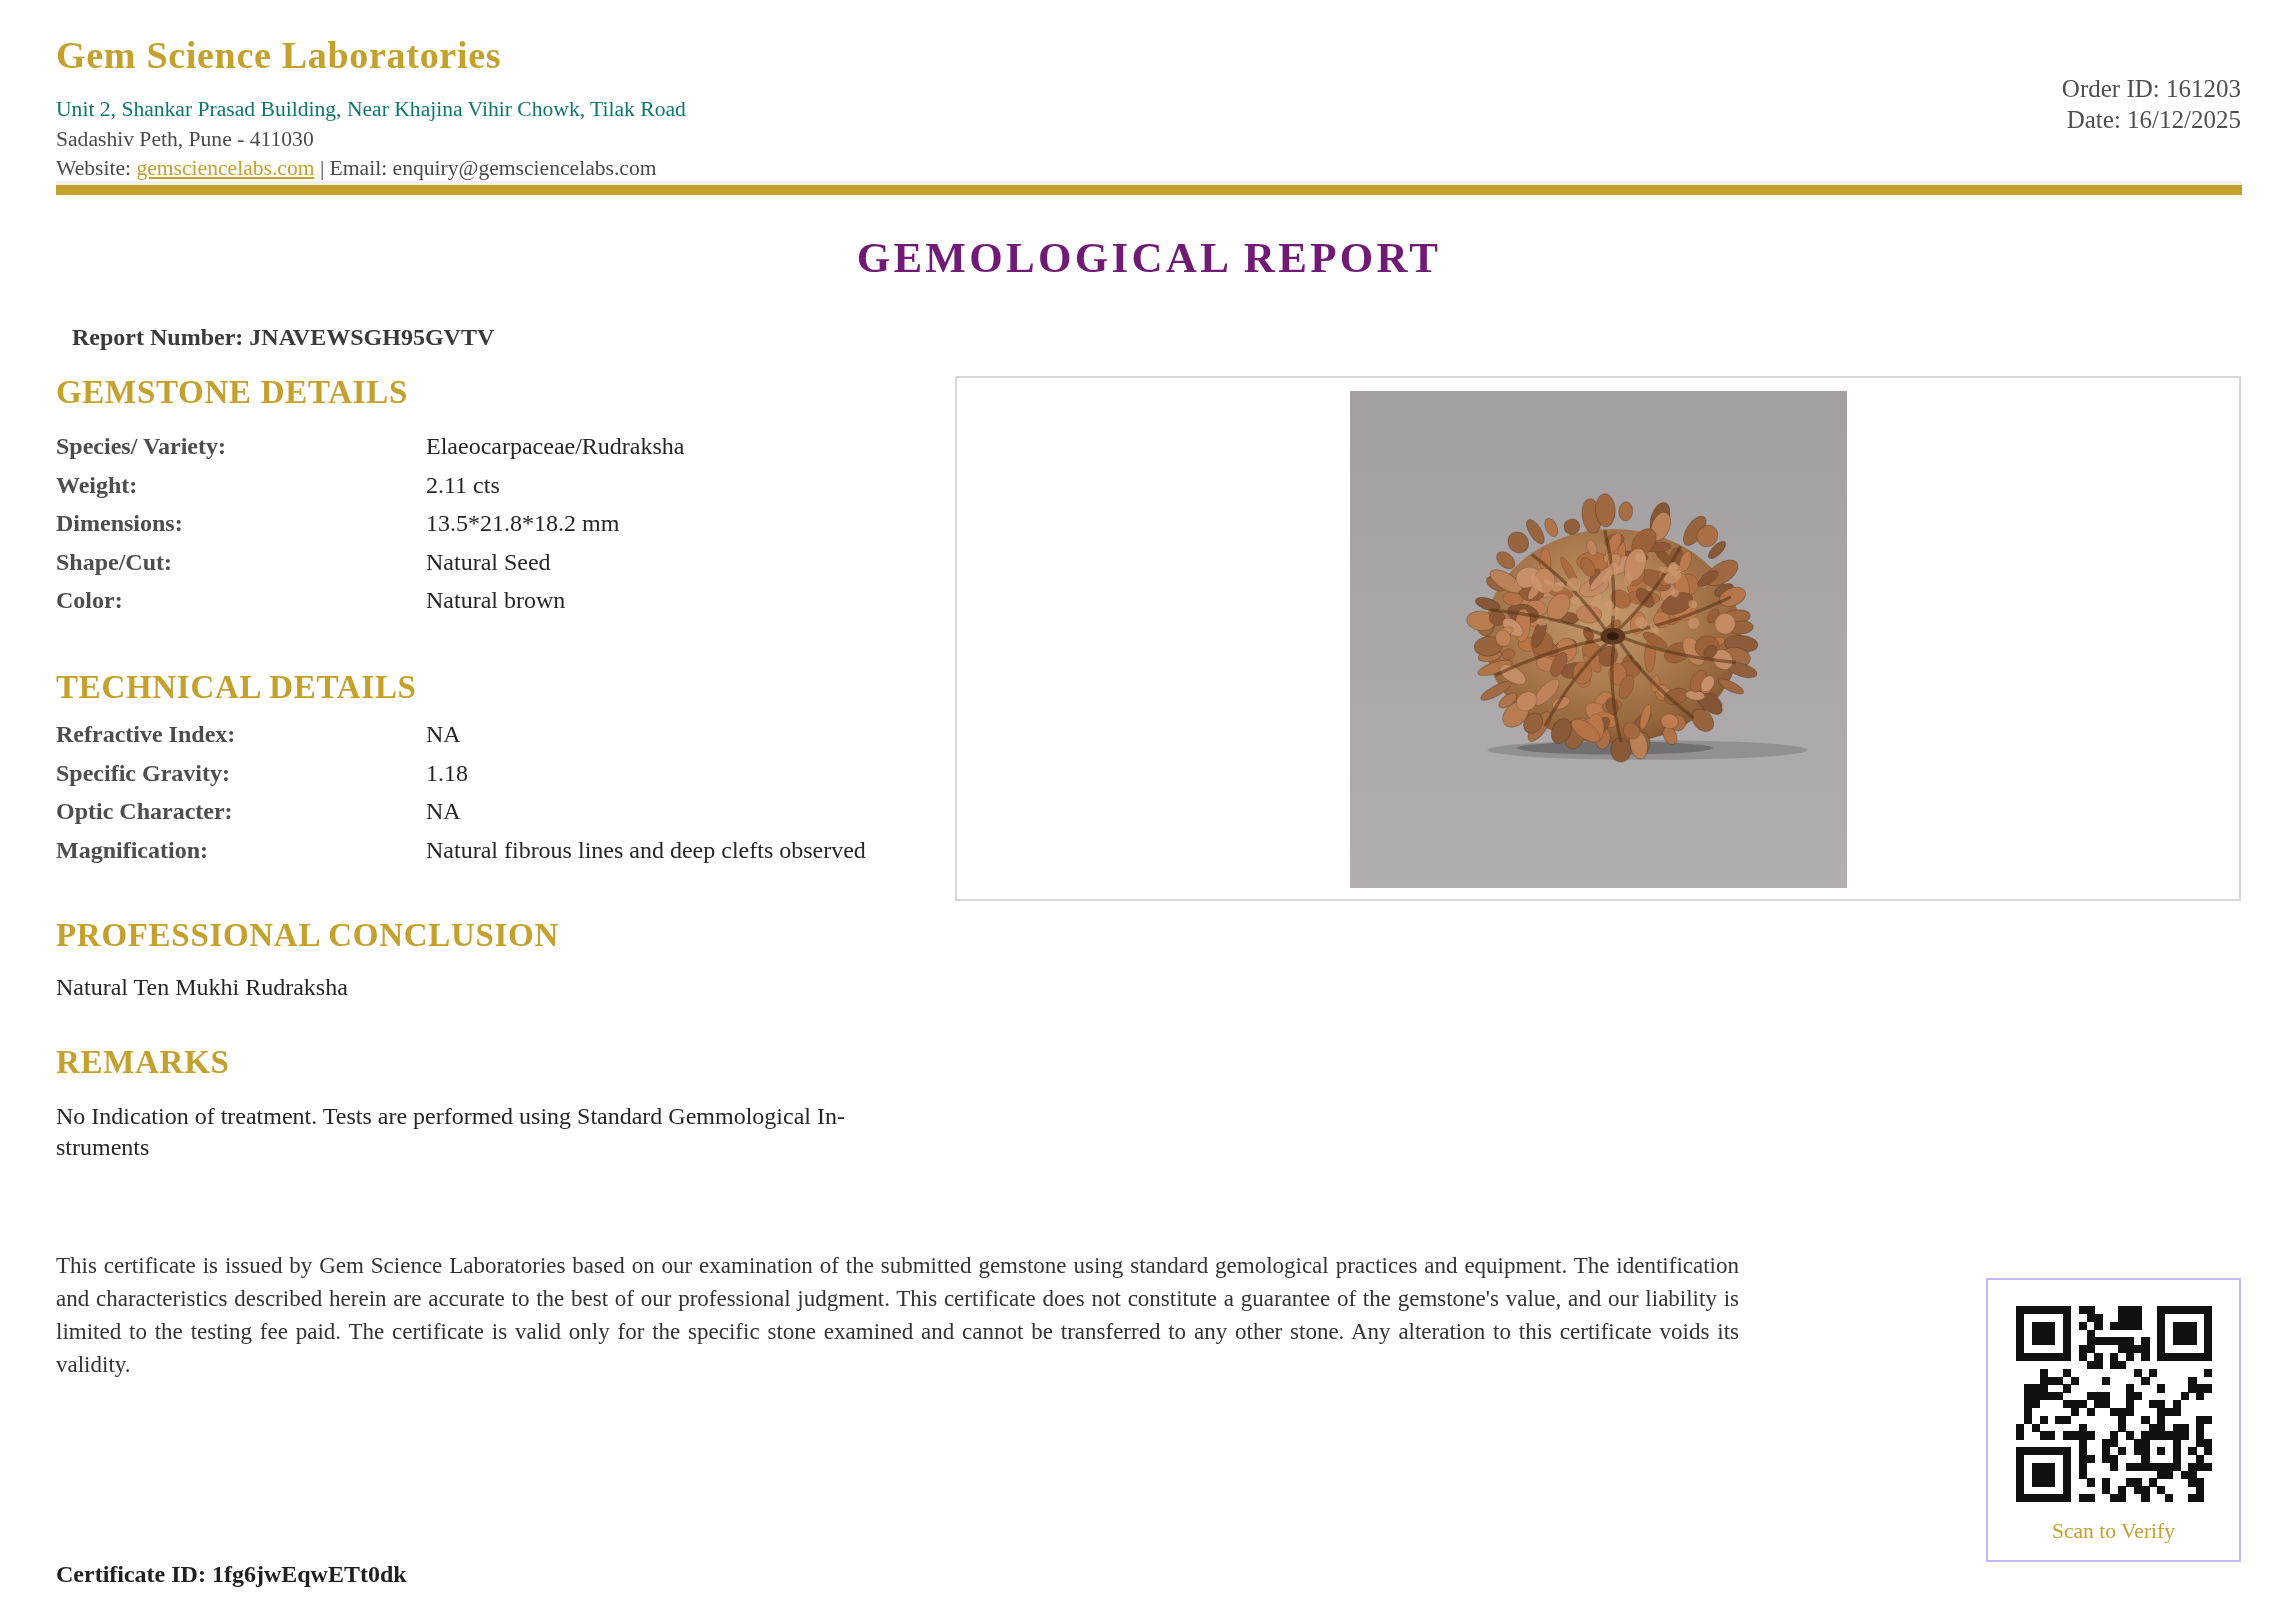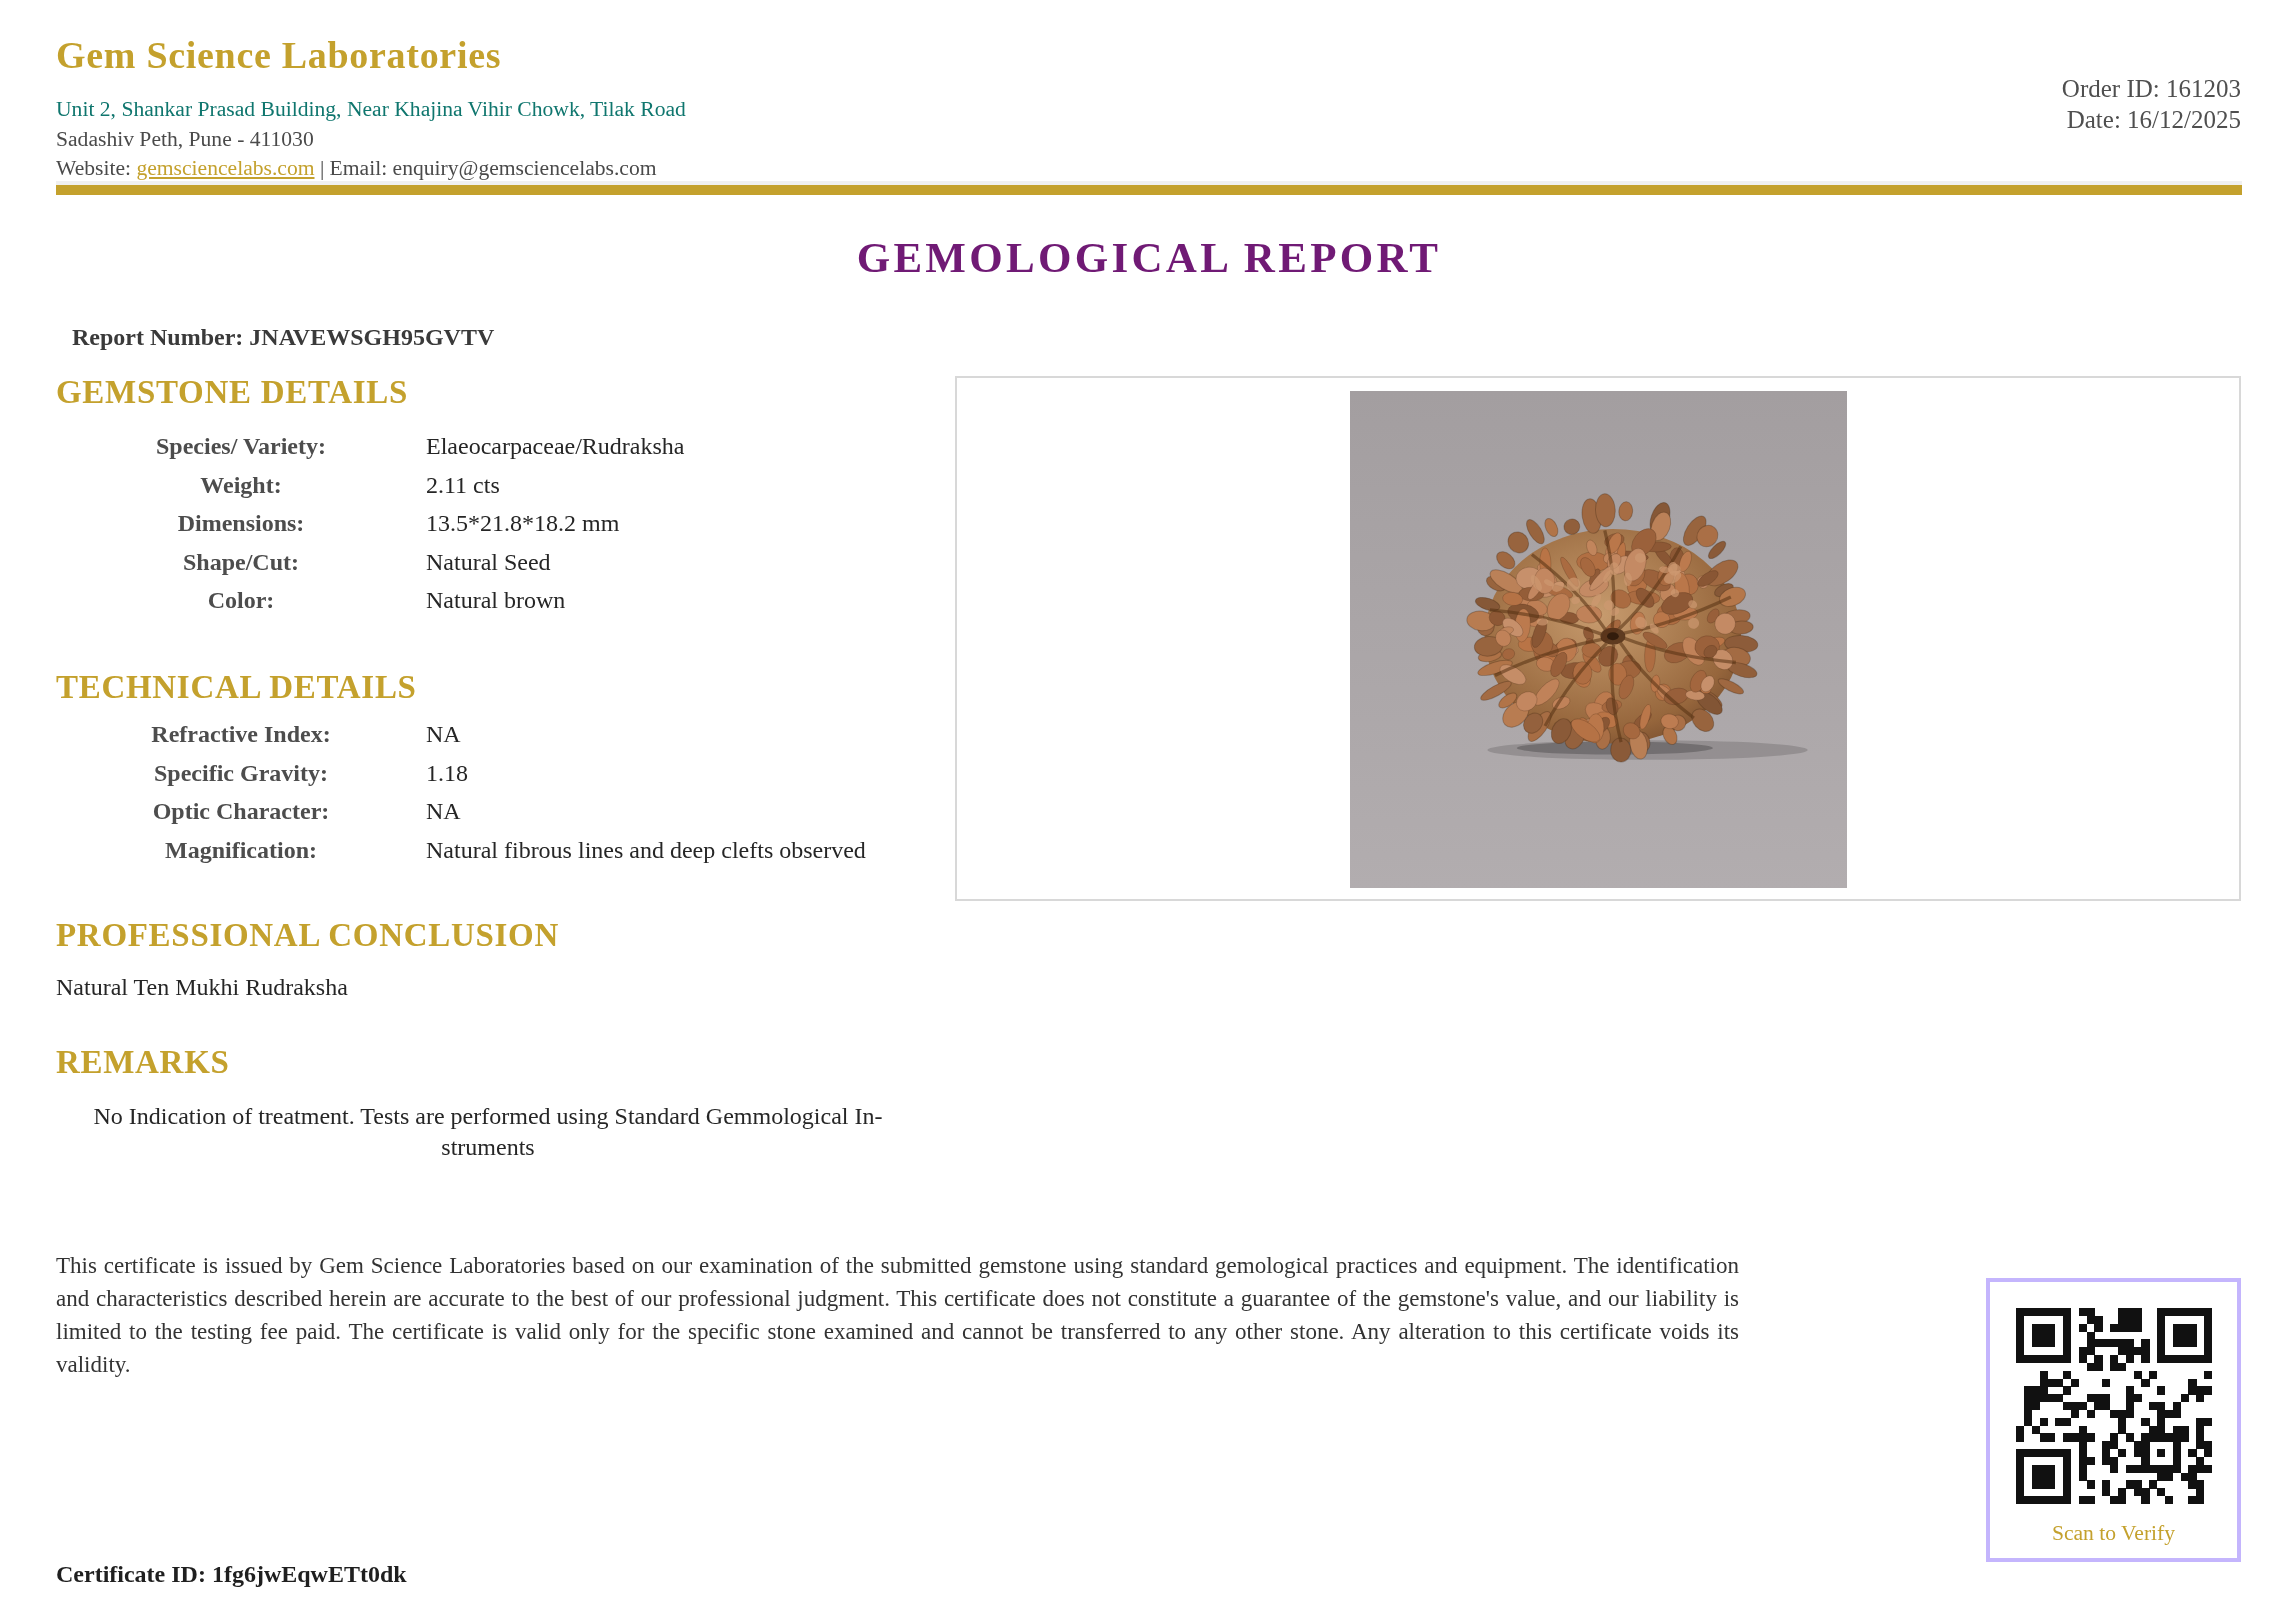--- a/index.html
+++ b/index.html
@@ -1,20 +1,20 @@
 <!DOCTYPE html>
 <html style="font-size:10.5px"><head>
 <meta charset="utf-8">
 <style>
   html,body{margin:0;padding:0;background:#ffffff;}
   .page{
     position:relative;width:2295px;height:1623px;background:#fff;
     font-family:"Liberation Serif","DejaVu Serif",serif;color:#262626;overflow:hidden;
   }
-  .abs{position:absolute;text-align:center;}
+  .abs{position:absolute;}
 
   
   .company-name{left:56px;top:33px;font-size:38px;font-weight:bold;color:#C4A12D;letter-spacing:0.7px;}
   .addr1{left:56px;top:97px;font-size:21.6px;color:#0f766e;}
   .addr2{left:56px;top:127px;font-size:21.6px;color:#4a4a4a;}
   .contact{left:56px;top:156px;font-size:21.6px;color:#4a4a4a;}
   .contact a{color:#C4A12D;text-decoration:underline;}
   .header-right{right:54px;top:73px;text-align:right;font-size:25px;color:#4f4f4f;line-height:31px;}
 
   .light-bar{left:56px;top:181px;width:2186px;height:4.6px;background:#f0f0f0;}
@@ -47,21 +47,21 @@
   .image-frame{left:955px;top:376px;width:1286px;height:525px;border:2px solid #d8d8d8;
                background:#fff;box-sizing:border-box;}
   .photo{position:absolute;left:393px;top:13px;width:497px;height:497px;background:#A9A4A5;}
   .photo svg{display:block;}
 
   
   .disclaimer{left:56px;top:1249px;width:1683px;font-size:23px;line-height:33px;
               color:#333;text-align:justify;}
   .cert-id{left:56px;top:1561px;font-size:24px;font-weight:bold;color:#1f1f1f;}
 
-  .qr-box{left:1986px;top:1278px;width:255px;height:284px;border:4px solid #c4b5fd;
+  .qr-box{left:1986px;top:1278px;width:255px;height:284px;border:2px solid #c4b5fd;
           box-sizing:border-box;display:flex;flex-direction:column;align-items:center;
           background:#fff;}
   .qr-box svg{margin-top:26px;}
   .qr-caption{margin-top:17px;font-size:21.6px;color:#C4A12D;}
 </style>
 </head>
 <body>
 
 <div class="page">
 

